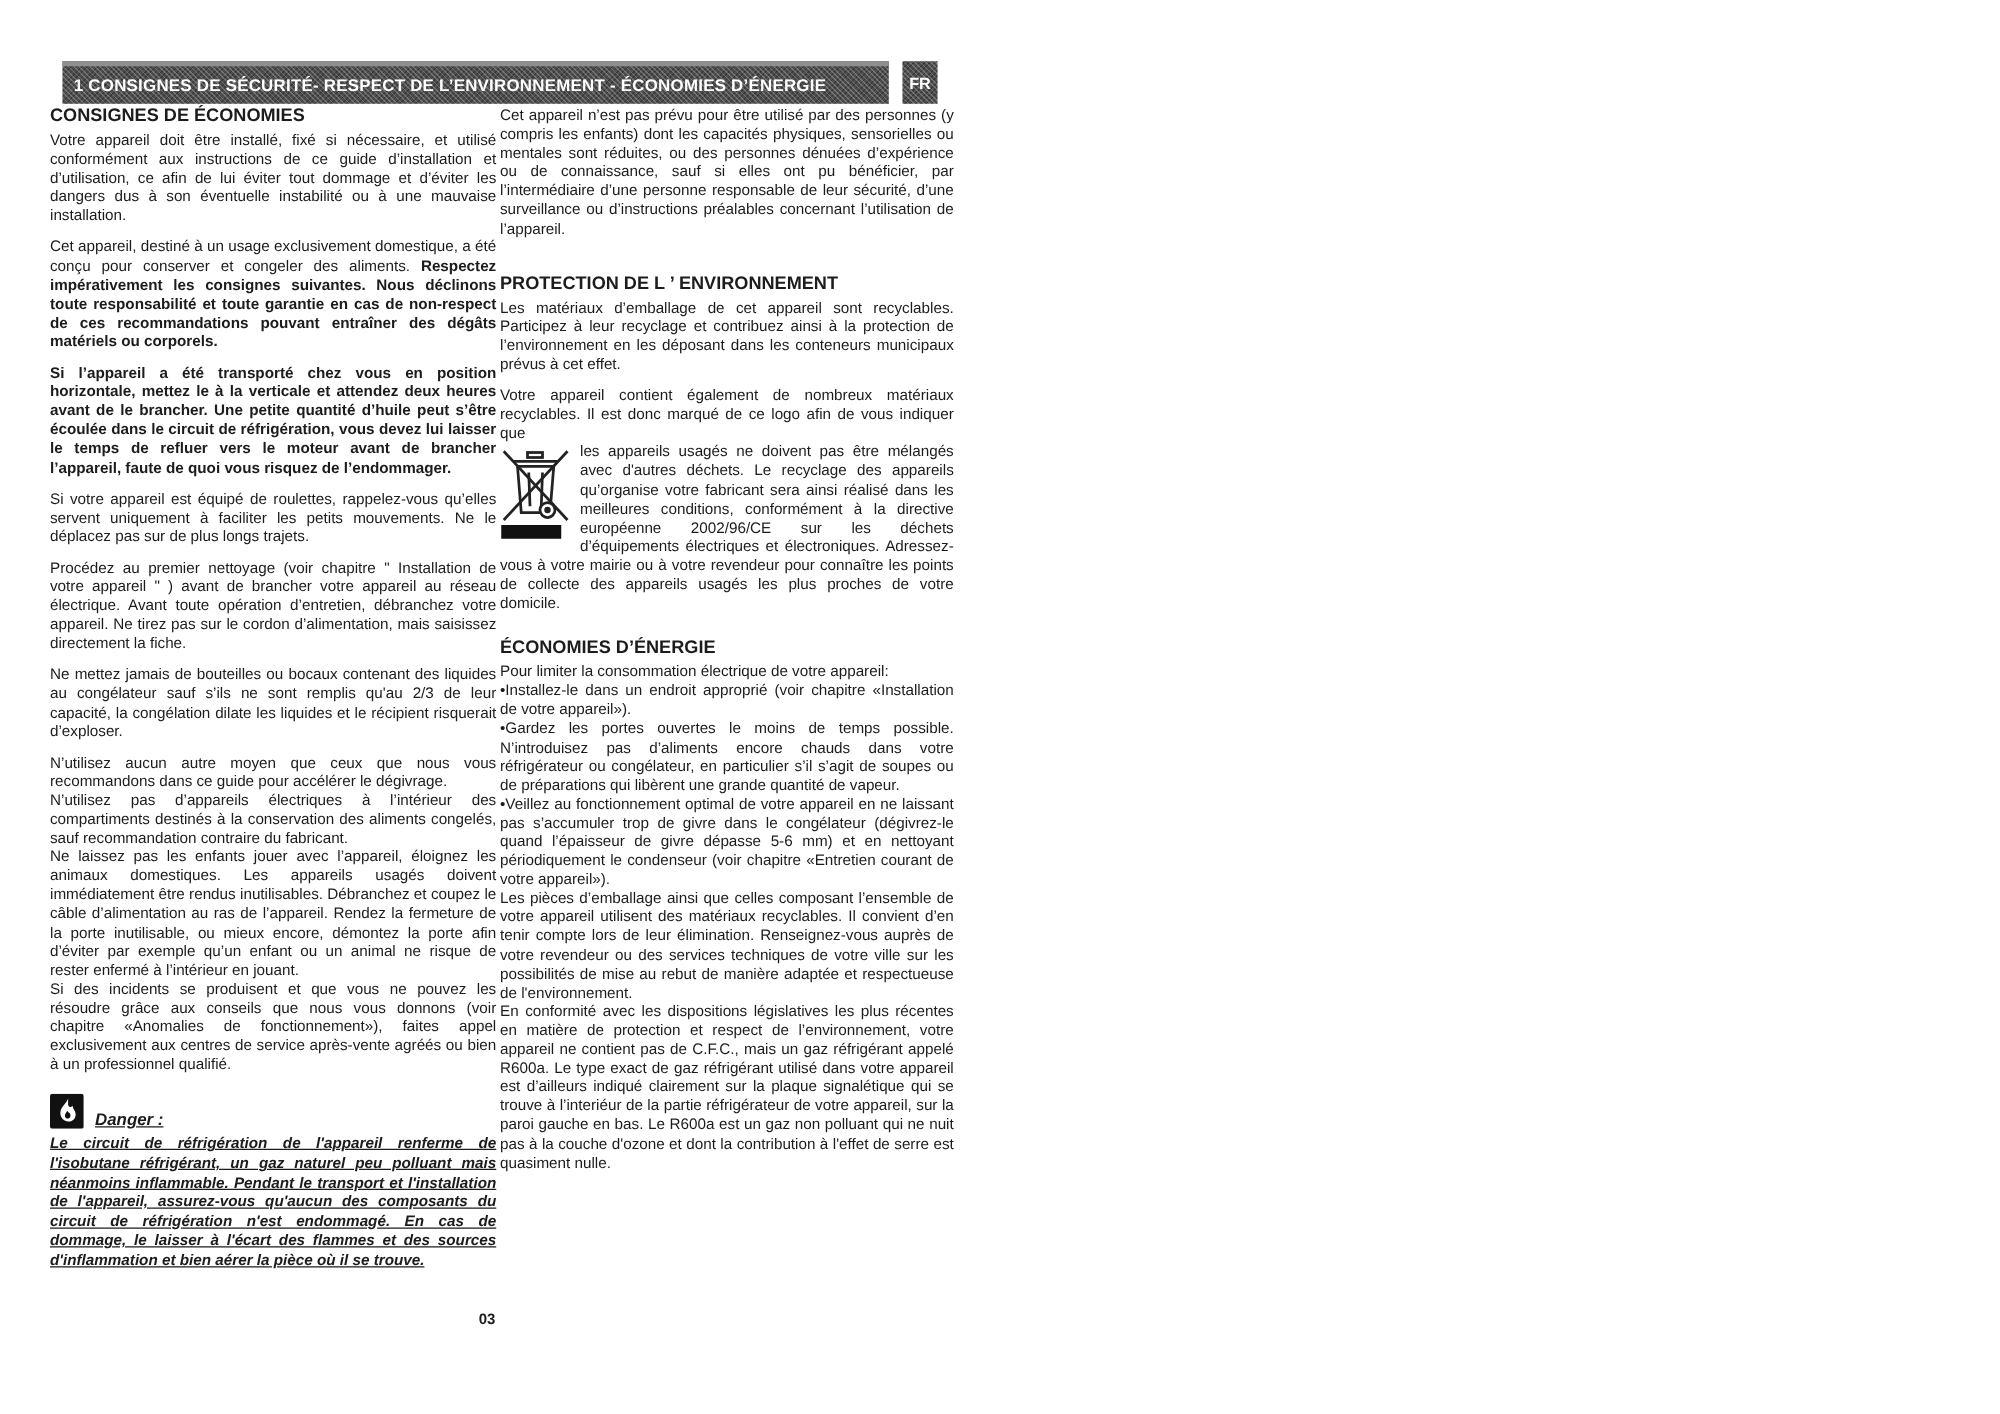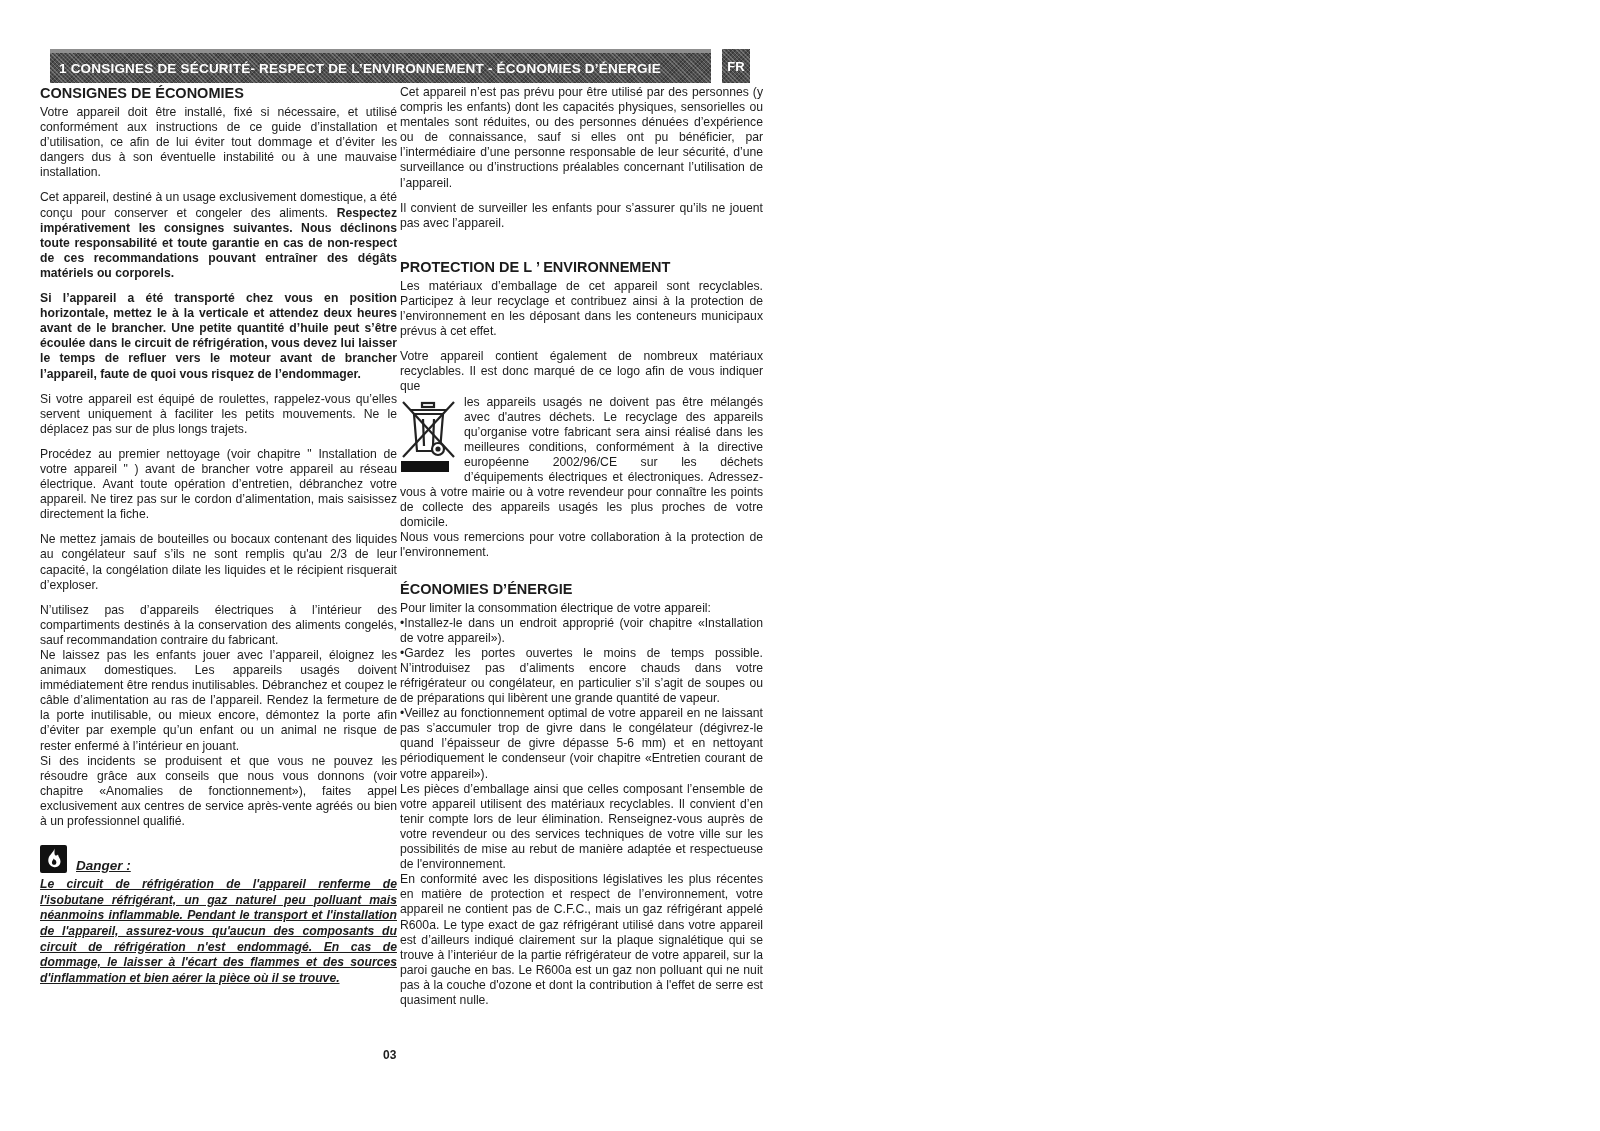--- a/index.html
+++ b/index.html
@@ -75,20 +75,21 @@
   </div>
 
   <div class="col col-left">
     <h2>CONSIGNES DE ÉCONOMIES</h2>
     <p>Votre appareil doit être installé, fixé si nécessaire, et utilisé conformément aux instructions de ce guide d’installation et d’utilisation, ce afin de lui éviter tout dommage et d’éviter les dangers dus à son éventuelle instabilité ou à une mauvaise installation.</p>
     <p><span>Cet appareil, destiné à un usage exclusivement domestique, a été conçu pour conserver et congeler des aliments. </span><span class="bold">Respectez impérativement les consignes suivantes. Nous déclinons toute responsabilité et toute garantie en cas de non-respect de ces recommandations pouvant entraîner des dégâts matériels ou corporels.</span></p>
     <p class="bold">Si l’appareil a été transporté chez vous en position horizontale, mettez le à la verticale et attendez deux heures avant de le brancher. Une petite quantité d’huile peut s’être écoulée dans le circuit de réfrigération, vous devez lui laisser le temps de refluer vers le moteur avant de brancher l’appareil, faute de quoi vous risquez de l’endommager.</p>
     <p>Si votre appareil est équipé de roulettes, rappelez-vous qu’elles servent uniquement à faciliter les petits mouvements. Ne le déplacez pas sur de plus longs trajets.</p>
     <p>Procédez au premier nettoyage (voir chapitre " Installation de votre appareil " ) avant de brancher votre appareil au réseau électrique. Avant toute opération d’entretien, débranchez votre appareil. Ne tirez pas sur le cordon d’alimentation, mais saisissez directement la fiche.</p>
     <p>Ne mettez jamais de bouteilles ou bocaux contenant des liquides au congélateur sauf s’ils ne sont remplis qu'au 2/3 de leur capacité, la congélation dilate les liquides et le récipient risquerait d’exploser.</p>
+    <p class="m0">N’utilisez aucun autre moyen que ceux que nous vous recommandons dans ce guide pour accélérer le dégivrage.</p>
     <p class="m0">N’utilisez pas d’appareils électriques à l’intérieur des compartiments destinés à la conservation des aliments congelés, sauf recommandation contraire du fabricant.</p>
     <p class="m0">Ne laissez pas les enfants jouer avec l’appareil, éloignez les animaux domestiques. Les appareils usagés doivent immédiatement être rendus inutilisables. Débranchez et coupez le câble d’alimentation au ras de l’appareil. Rendez la fermeture de la porte inutilisable, ou mieux encore, démontez la porte afin d’éviter par exemple qu’un enfant ou un animal ne risque de rester enfermé à l’intérieur en jouant.</p>
     <p class="m0">Si des incidents se produisent et que vous ne pouvez les résoudre grâce aux conseils que nous vous donnons (voir chapitre «Anomalies de fonctionnement»), faites appel exclusivement aux centres de service après-vente agréés ou bien à un professionnel qualifié.</p>
 
     <div class="danger-block">
       <div class="danger-head">
         <span>
           <svg width="27" height="28" viewBox="0 0 27 28">
             <rect x="0" y="0" width="27" height="28" rx="2" fill="#111"></rect>
             <path d="M14.5 3.5 C13.5 7.5 9.5 9.5 8.5 13.5 C7.6 17.2 9.5 21 13.5 22 C17.5 23 20.5 20 20.5 16.5 C20.5 13.5 18.5 12.5 18 9.5 C16.5 11.5 14 11 14.5 6.5 Z" fill="#fff"></path>
@@ -96,21 +97,20 @@
           </svg>
         </span>
         <span class="label">Danger :</span>
       </div>
       <div class="danger-text">Le circuit de réfrigération de l'appareil renferme de l'isobutane réfrigérant, un gaz naturel peu polluant mais néanmoins inflammable. Pendant le transport et l'installation de l'appareil, assurez-vous qu'aucun des composants du circuit de réfrigération n'est endommagé. En cas de dommage, le laisser à l'écart des flammes et des sources d'inflammation et bien aérer la pièce où il se trouve.</div>
     </div>
   </div>
 
   <div class="col col-right">
     <p>Cet appareil n’est pas prévu pour être utilisé par des personnes (y compris les enfants) dont les capacités physiques, sensorielles ou mentales sont réduites, ou des personnes dénuées d’expérience ou de connaissance, sauf si elles ont pu bénéficier, par l’intermédiaire d’une personne responsable de leur sécurité, d’une surveillance ou d’instructions préalables concernant l’utilisation de l’appareil.</p>
-    <p class="gap-top-sm">Il convient de surveiller les enfants pour s’assurer qu’ils ne jouent pas avec l’appareil.</p>
 
     <h2 class="env-heading">PROTECTION DE L ’ ENVIRONNEMENT</h2>
     <p>Les matériaux d’emballage de cet appareil sont recyclables. Participez à leur recyclage et contribuez ainsi à la protection de l’environnement en les déposant dans les conteneurs municipaux prévus à cet effet.</p>
 
     <p class="m0">Votre appareil contient également de nombreux matériaux recyclables. Il est donc marqué de ce logo afin de vous indiquer que</p>
     <div>
       <span class="weee-wrap">
         <svg width="57" height="76" viewBox="0 0 57 76">
           <g stroke="#222" stroke-width="2.2" fill="none">
             <rect x="22" y="6" width="12" height="4"></rect>
@@ -121,21 +121,20 @@
             <line x1="3" y1="5" x2="54" y2="60"></line>
             <line x1="54" y1="5" x2="3" y2="60"></line>
             <circle cx="38" cy="52" r="6" fill="#fff"></circle>
             <circle cx="38" cy="52" r="1.5" fill="#222"></circle>
           </g>
           <rect x="1" y="64" width="48" height="11" fill="#111"></rect>
         </svg>
       </span>
       <span>les appareils usagés ne doivent pas être mélangés avec d'autres déchets. Le recyclage des appareils qu’organise votre fabricant sera ainsi réalisé dans les meilleures conditions, conformément à la directive européenne 2002/96/CE sur les déchets d’équipements électriques et électroniques. Adressez-vous à votre mairie ou à votre revendeur pour connaître les points de collecte des appareils usagés les plus proches de votre domicile.</span>
     </div>
-    <p class="m0 clear">Nous vous remercions pour votre collaboration à la protection de l'environnement.</p>
 
     <h2 class="energy-heading">ÉCONOMIES D’ÉNERGIE</h2>
     <p class="m0">Pour limiter la consommation électrique de votre appareil:</p>
     <p class="m0">•Installez-le dans un endroit approprié (voir chapitre «Installation de votre appareil»).</p>
     <p class="m0">•Gardez les portes ouvertes le moins de temps possible. N’introduisez pas d’aliments encore chauds dans votre réfrigérateur ou congélateur, en particulier s’il s’agit de soupes ou de préparations qui libèrent une grande quantité de vapeur.</p>
     <p class="m0">•Veillez au fonctionnement optimal de votre appareil en ne laissant pas s’accumuler trop de givre dans le congélateur (dégivrez-le quand l’épaisseur de givre dépasse 5-6 mm) et en nettoyant périodiquement le condenseur (voir chapitre «Entretien courant de votre appareil»).</p>
 
     <p class="m0 gap-top-sm">Les pièces d’emballage ainsi que celles composant l’ensemble de votre appareil utilisent des matériaux recyclables. Il convient d’en tenir compte lors de leur élimination. Renseignez-vous auprès de votre revendeur ou des services techniques de votre ville sur les possibilités de mise au rebut de manière adaptée et respectueuse de l'environnement.</p>
     <p class="m0">En conformité avec les dispositions législatives les plus récentes en matière de protection et respect de l’environnement, votre appareil ne contient pas de C.F.C., mais un gaz réfrigérant appelé R600a. Le type exact de gaz réfrigérant utilisé dans votre appareil est d’ailleurs indiqué clairement sur la plaque signalétique qui se trouve à l’interiéur de la partie réfrigérateur de votre appareil, sur la paroi gauche en bas. Le R600a est un gaz non polluant qui ne nuit pas à la couche d'ozone et dont la contribution à l'effet de serre est quasiment nulle.</p>
   </div>

